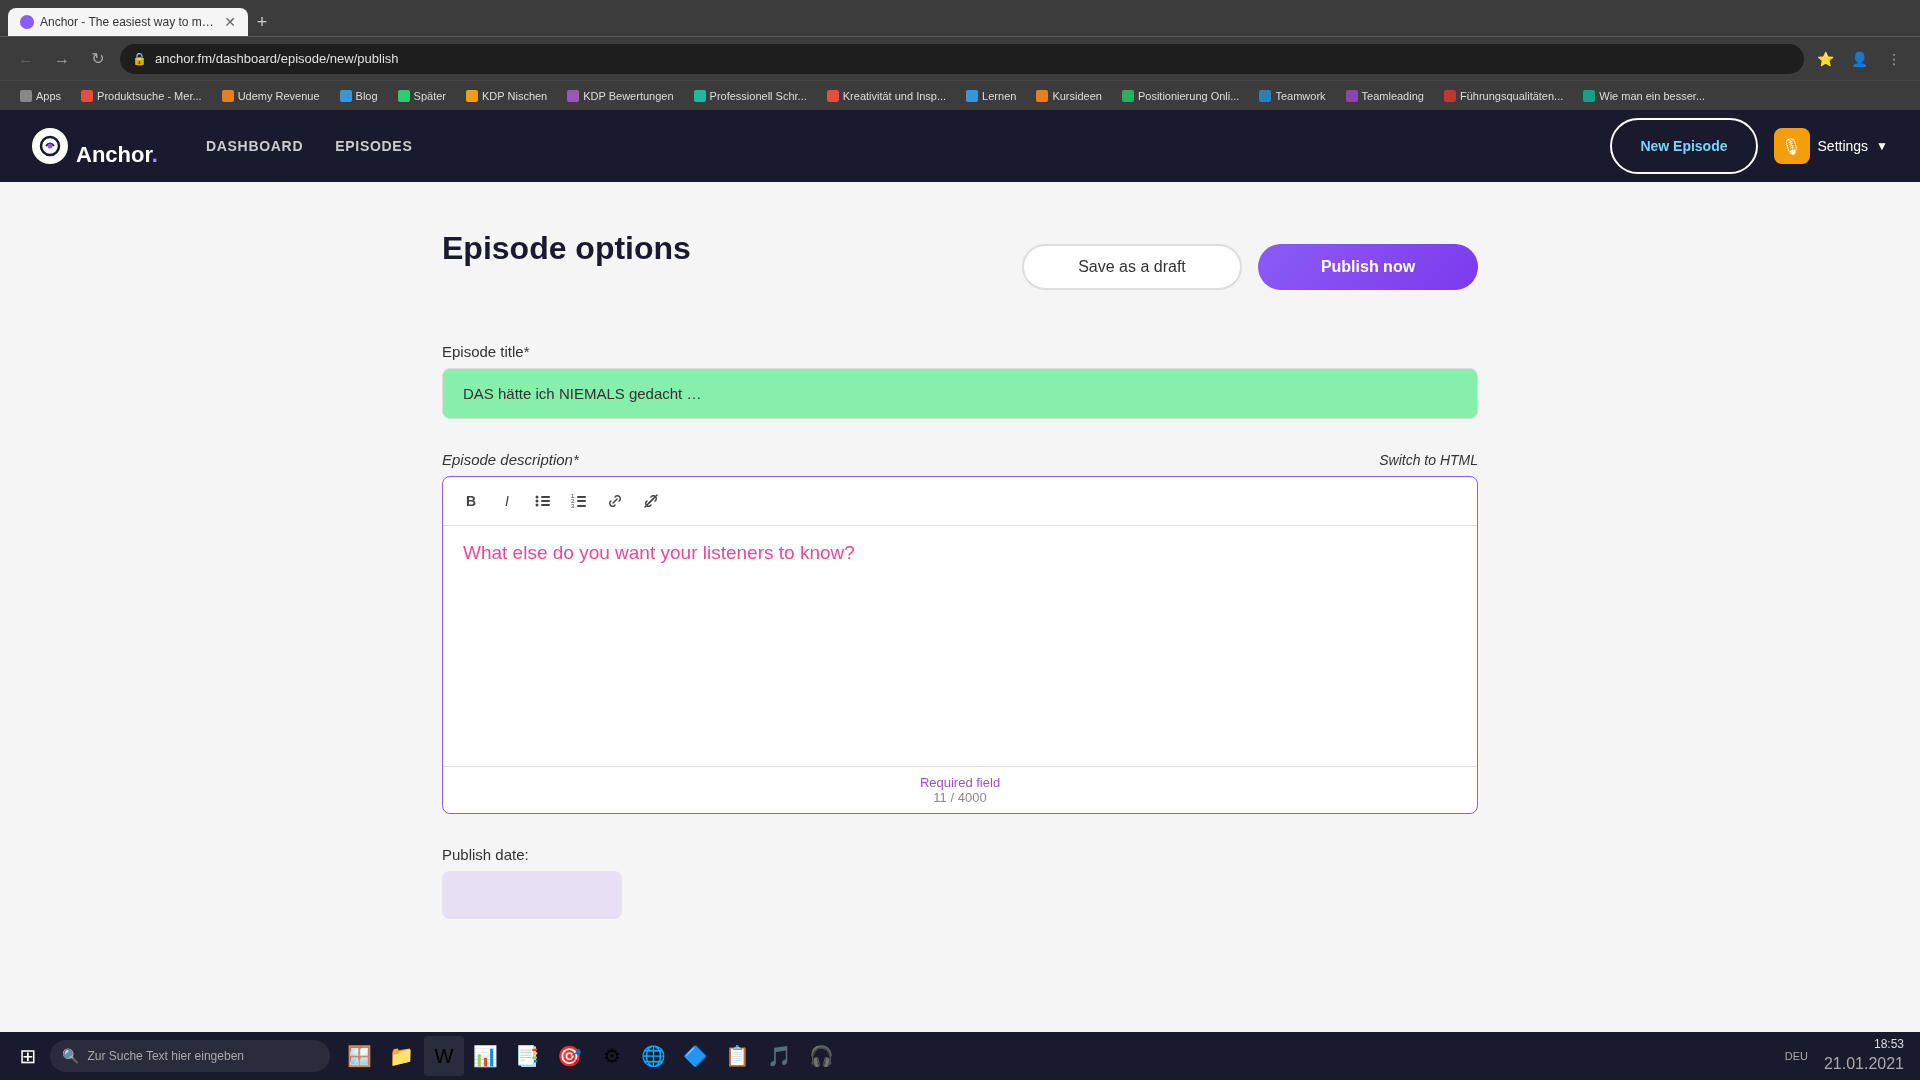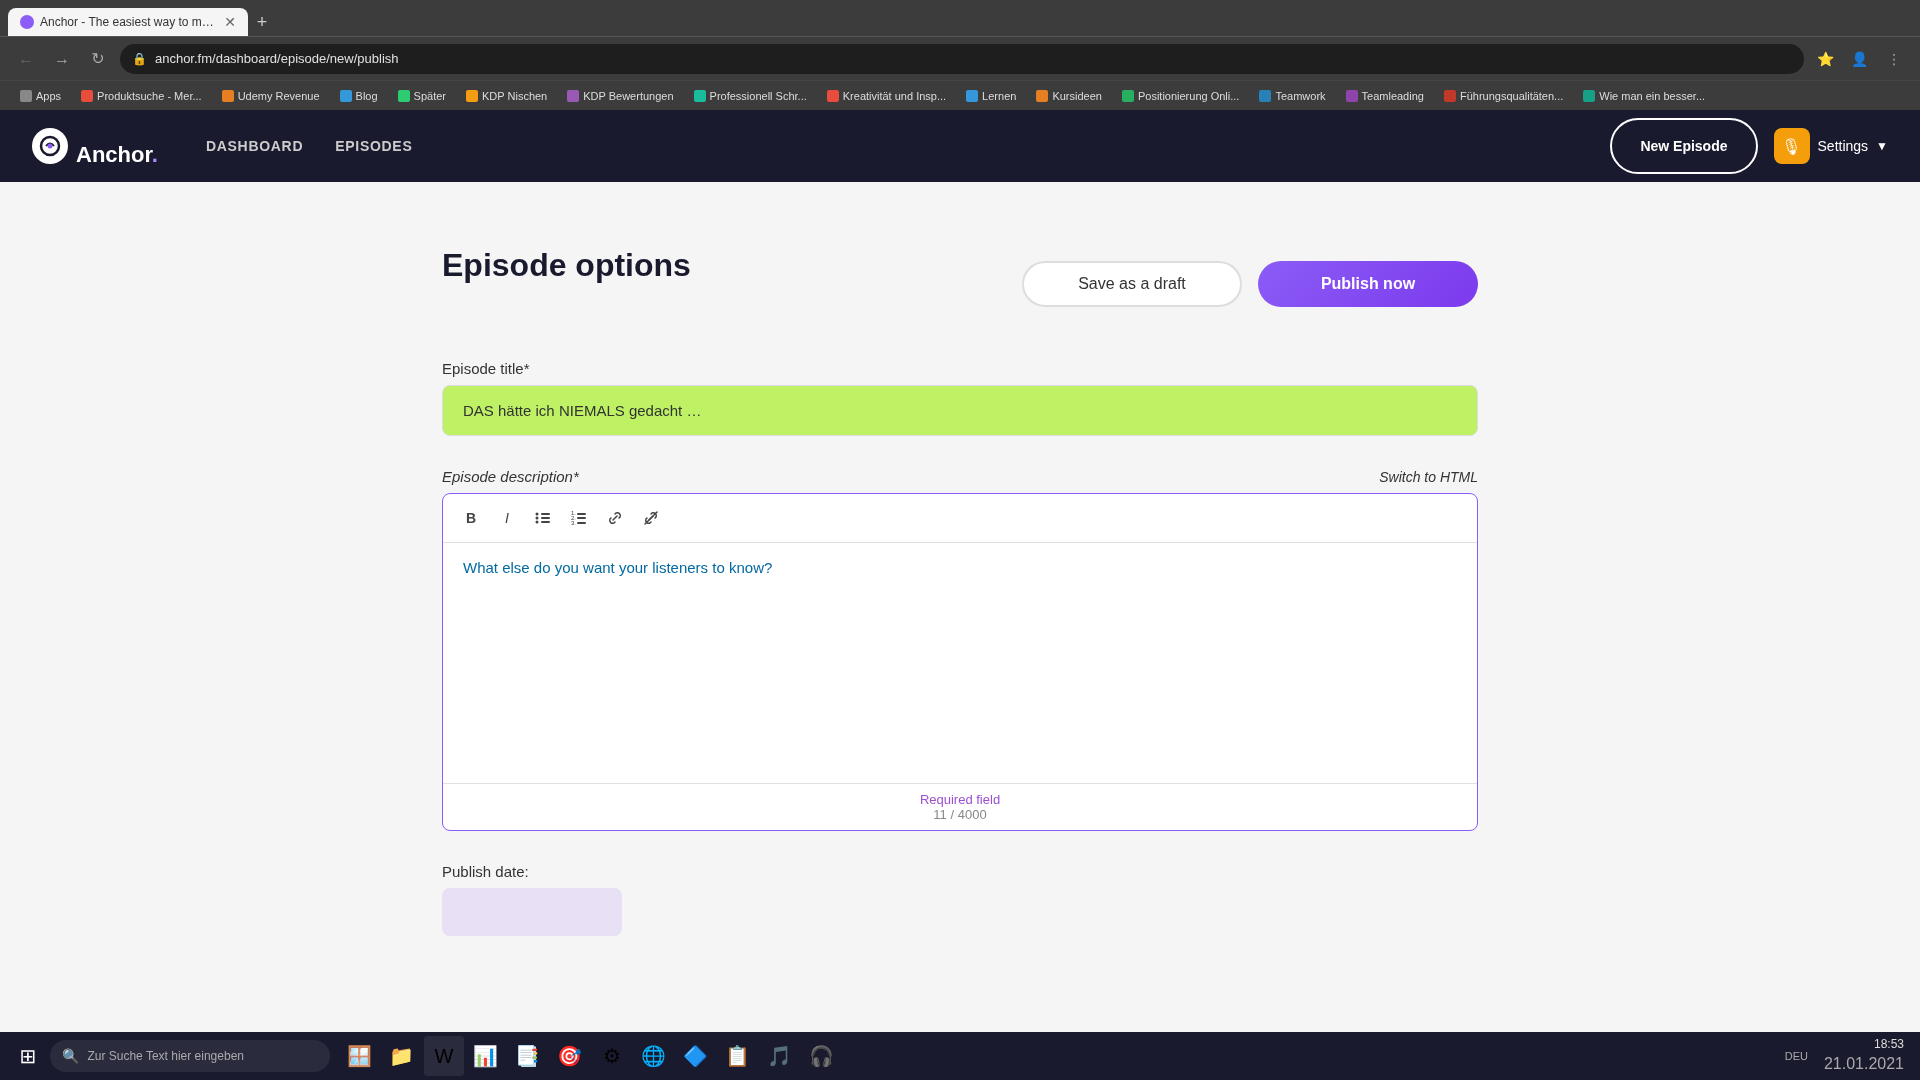--- a/index.html
+++ b/index.html
@@ -108,21 +108,21 @@
       font-size: 18px; color: #1a1a2e; font-weight: bold;
     }
     .logo-text { color: white; font-size: 22px; font-weight: 600; margin-top: 18px; }
     .logo-dot { color: #a78bfa; }
     .nav-links { display: flex; gap: 32px; }
     .nav-link { color: #ccc; font-size: 14px; font-weight: 600; letter-spacing: 0.05em; text-decoration: none; cursor: pointer; }
     .navbar-right { display: flex; align-items: center; gap: 16px; }
     .new-episode-btn {
       background: transparent;
       border: 2px solid white;
-      color: #ffffff;
+      color: #7dd3fc;
       padding: 18px 28px;
       border-radius: 30px;
       font-size: 14px;
       font-weight: 600;
       cursor: pointer;
     }
     .settings-btn {
       display: flex; align-items: center; gap: 8px;
       color: white; font-size: 14px; font-weight: 500; cursor: pointer;
     }
@@ -130,21 +130,21 @@
       width: 36px; height: 36px;
       background: #f59e0b;
       border-radius: 8px;
       display: flex; align-items: center; justify-content: center;
       font-size: 16px;
     }
 
     
     .main-content {
       max-width: 1100px;
-      margin: 17px auto;
+      margin: 0 auto;
       padding: 48px 32px;
     }
     .page-title {
       font-size: 32px;
       font-weight: 700;
       color: #1a1a2e;
       margin-bottom: 36px;
     }
 
     
@@ -185,21 +185,21 @@
       margin-bottom: 8px;
       display: block;
     }
     .form-input {
       width: 100%;
       padding: 16px 20px;
       border: 1.5px solid #ddd;
       border-radius: 8px;
       font-size: 15px;
       color: #333;
-      background: #bef264;
+      background: #86efac;
       outline: none;
     }
 
     .description-header {
       display: flex;
       justify-content: space-between;
       align-items: center;
       margin-bottom: 8px;
       font-style: italic;
     }
@@ -228,22 +228,22 @@
       width: 32px; height: 32px;
       display: flex; align-items: center; justify-content: center;
       border: none; background: transparent; cursor: pointer;
       border-radius: 4px; font-size: 14px; color: #444;
     }
     .toolbar-btn.bold { font-weight: 700; }
     .toolbar-btn.italic { font-style: italic; }
     .editor-content {
       min-height: 240px;
       padding: 16px 20px;
-      font-size: 15px;
-      color: #0369a1;
+      font-size: 19px;
+      color: #ec4899;
       cursor: text;
     }
     .editor-footer {
       display: flex;
       justify-content: space-between;
       align-items: center;
       padding: 8px 12px;
       border-top: 1px solid #e0e0e0;
       flex-direction: column;
     }

